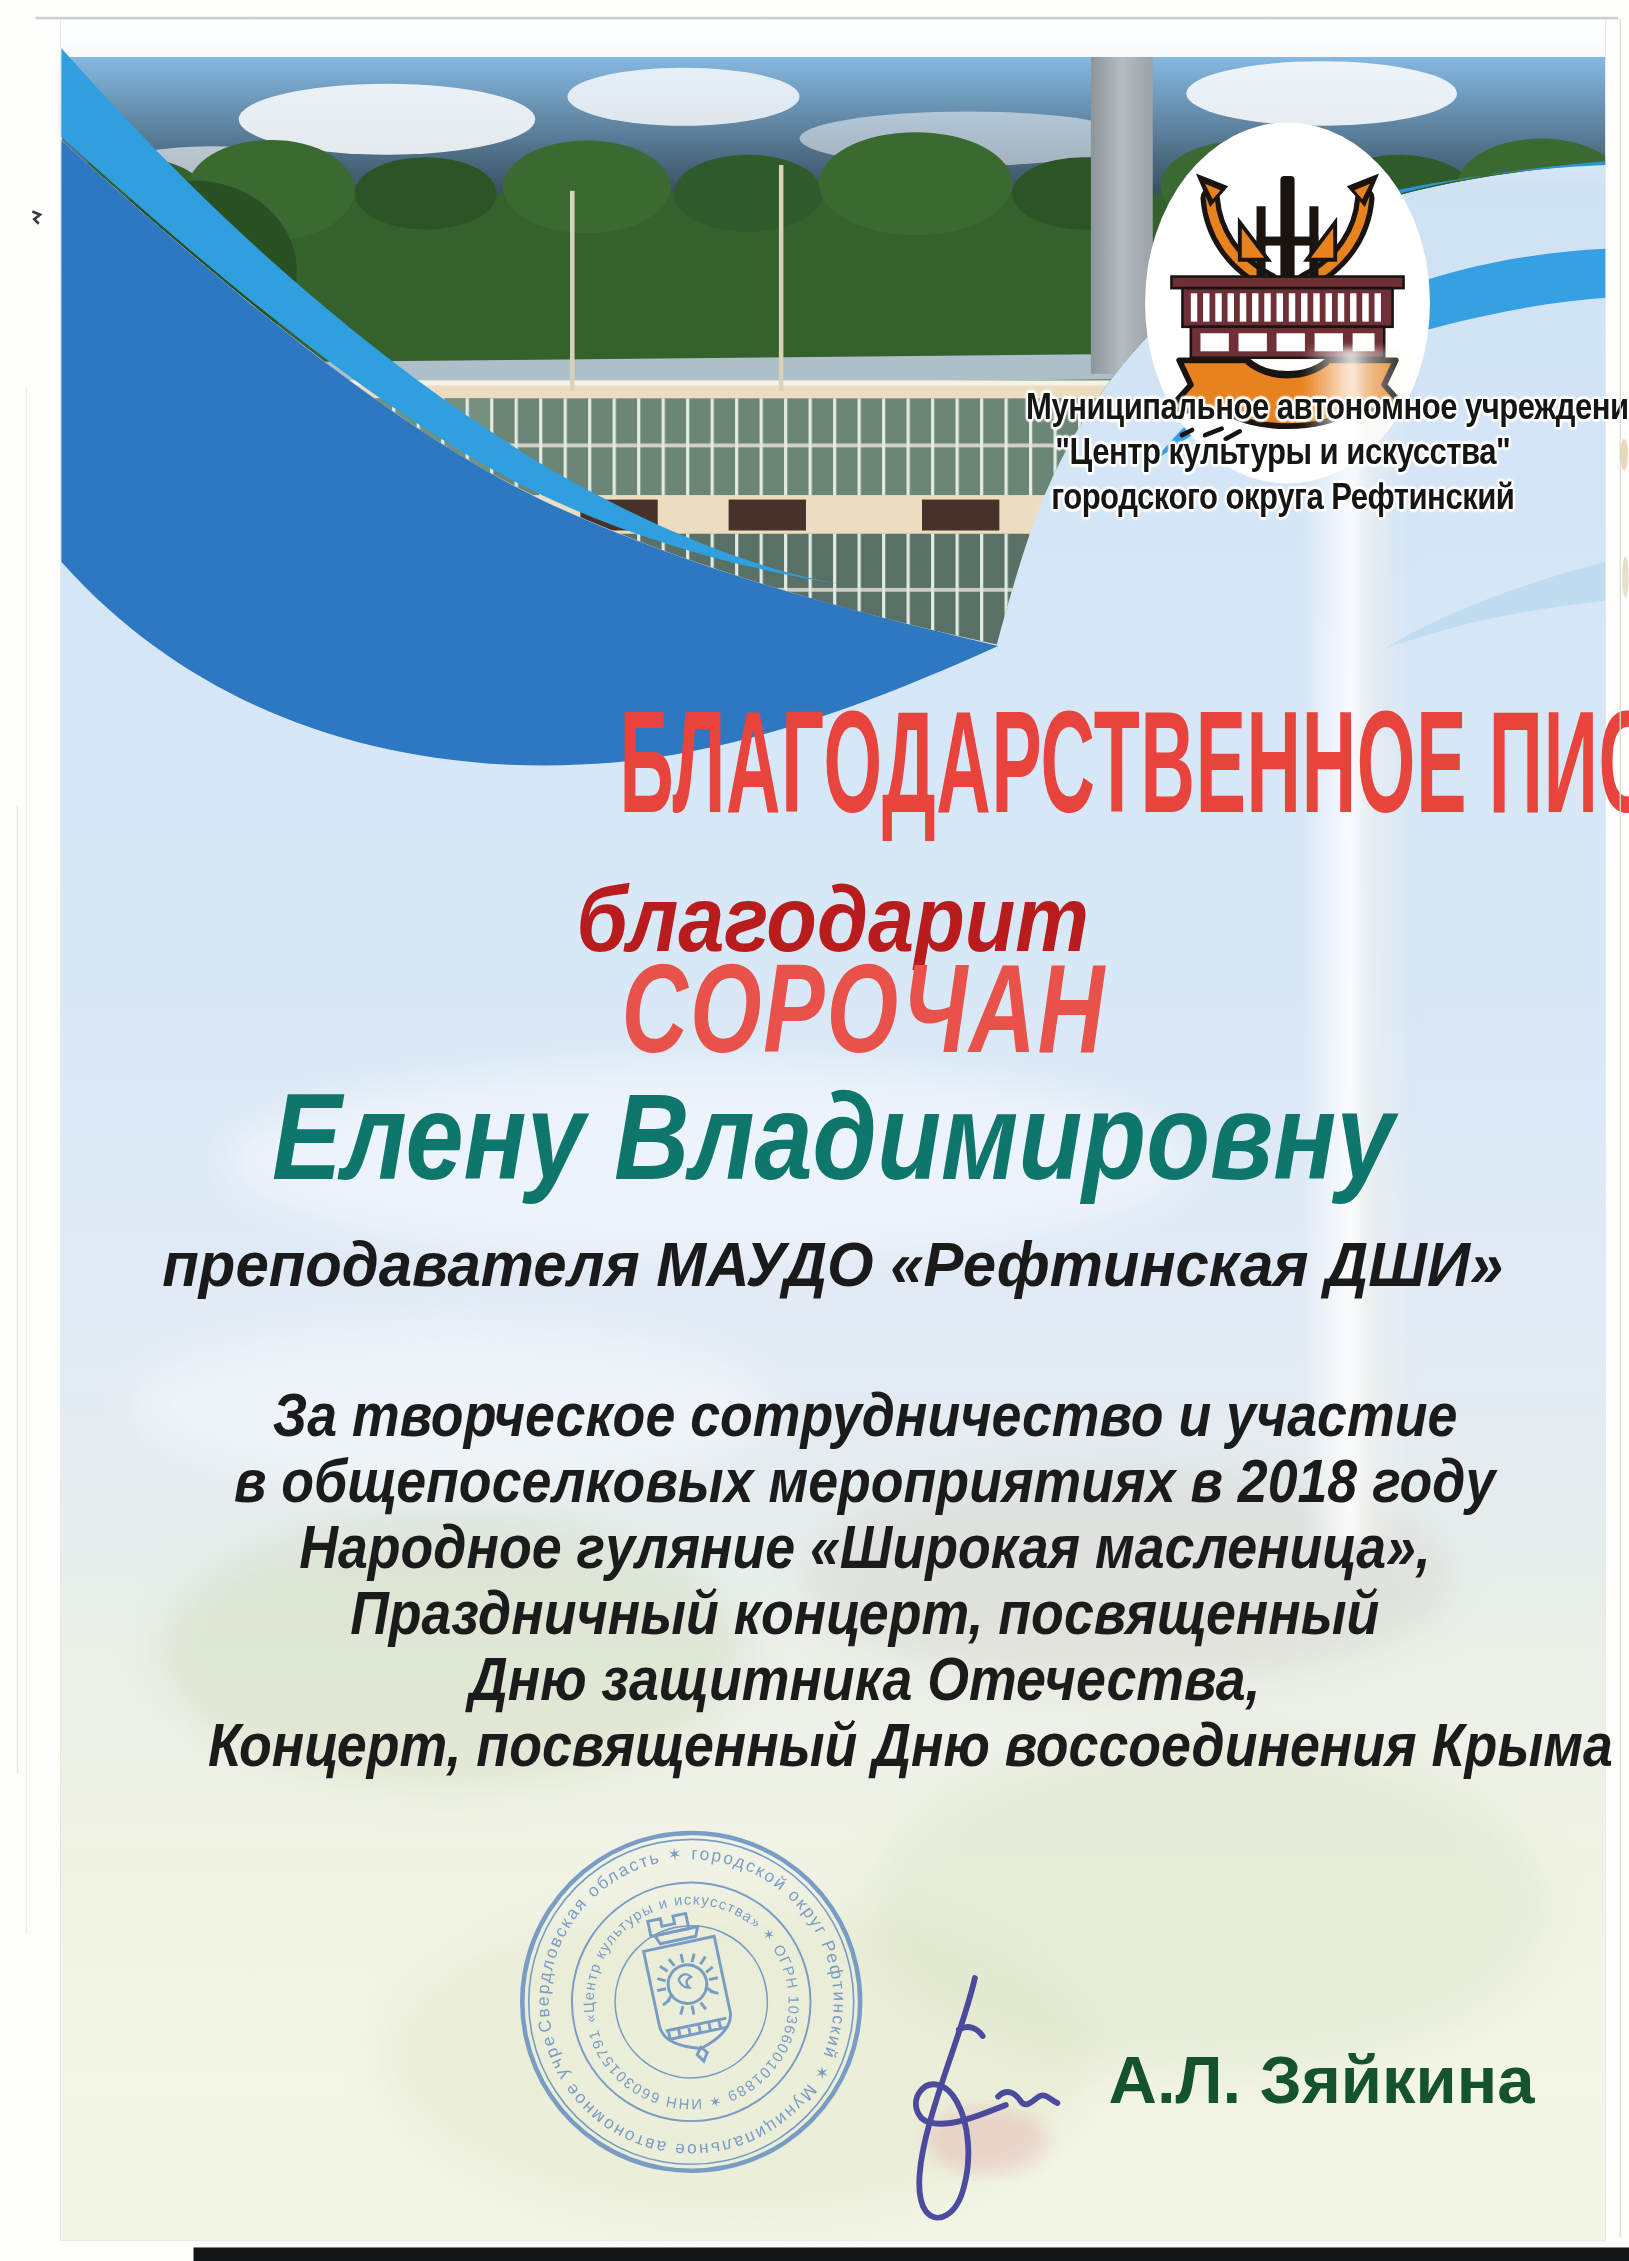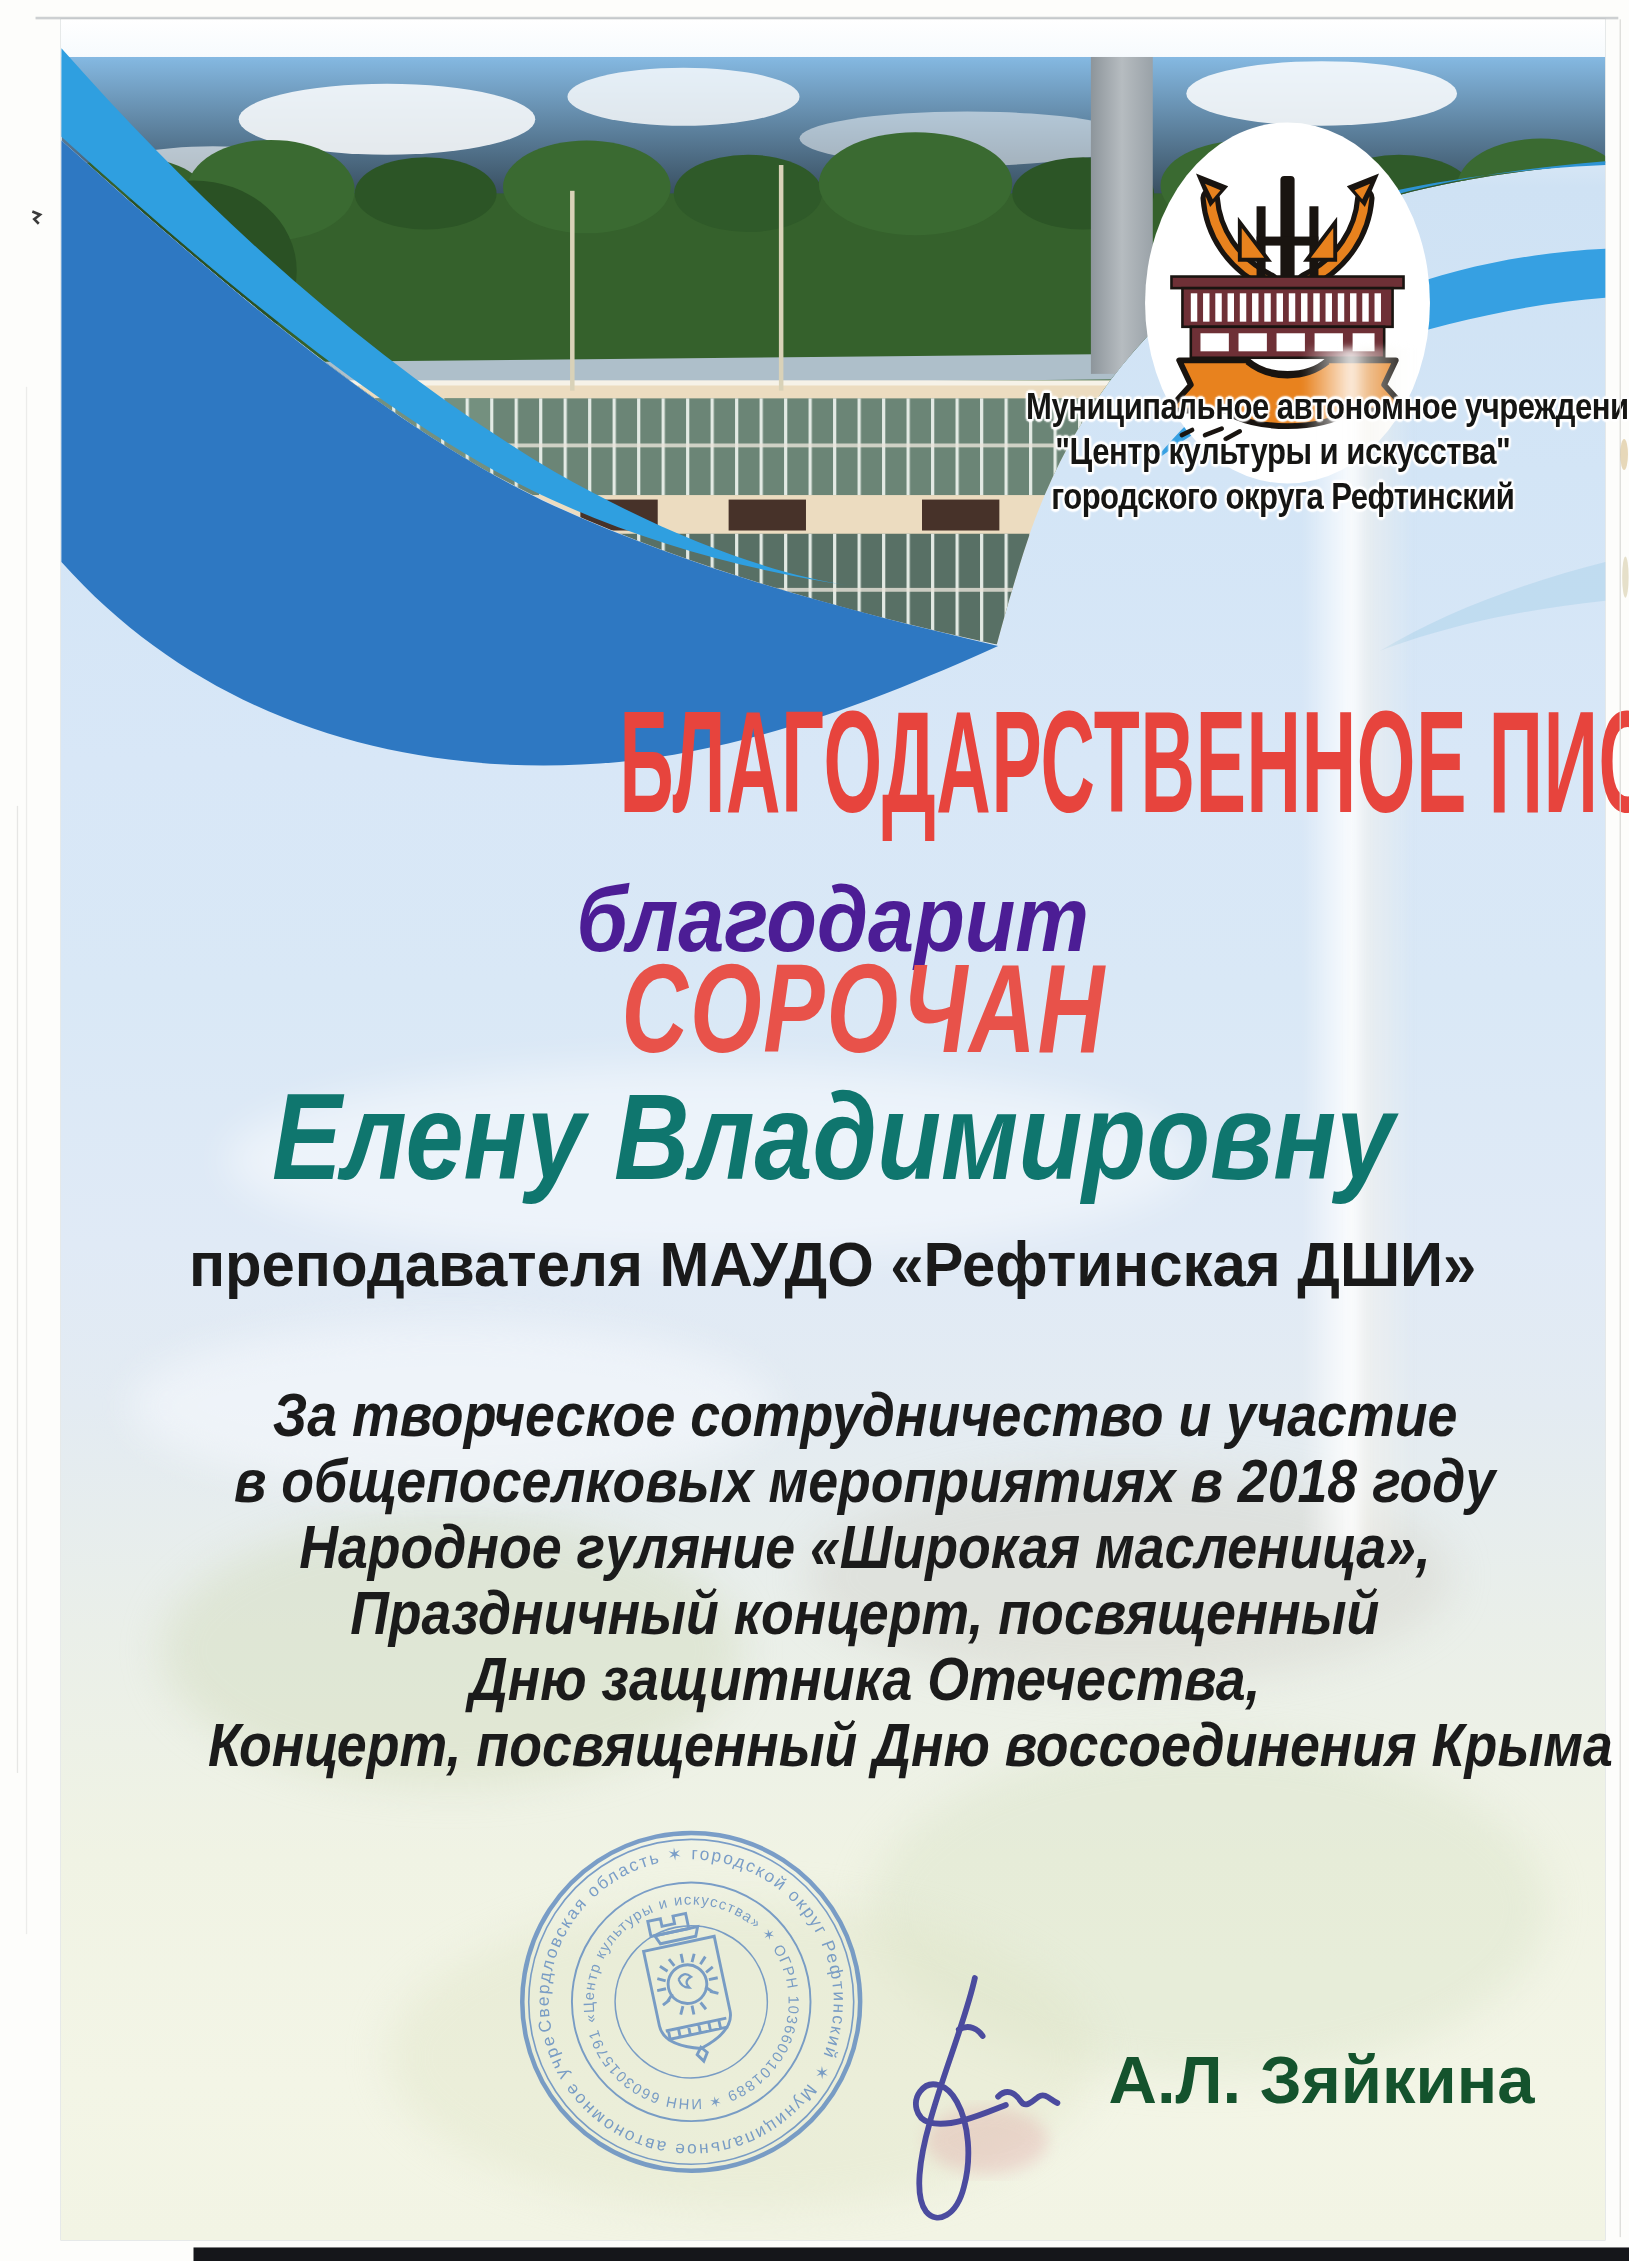--- a/index.html
+++ b/index.html
@@ -32,29 +32,29 @@
   .sq{display:inline-block;transform-origin:50% 50%;white-space:nowrap;}
 
   #org-block{left:967px;top:384px;width:632px;text-align:center;
     font-weight:bold;color:#151513;line-height:45px;font-size:37px;letter-spacing:-0.6px;}
   #org-block .sq{transform:scaleX(0.84);}
   #org-block div{text-shadow:-1.9px -1.9px 1.3px #fff,1.9px -1.9px 1.3px #fff,-1.9px 1.9px 1.3px #fff,1.9px 1.9px 1.3px #fff,0 -2.6px 1.9px #fff,0 2.6px 1.9px #fff,-2.6px 0 1.9px #fff,2.6px 0 1.9px #fff;}
 
   #title{top:698px;height:129px;line-height:129px;font-size:145px;font-weight:bold;color:#e7443d;}
   #title .sq{transform:scaleX(0.52);letter-spacing:1.3px;}
 
-  #thanks{top:858px;height:123px;line-height:123px;font-size:92px;font-weight:bold;font-style:italic;color:#4c1d95;}
+  #thanks{top:858px;height:123px;line-height:123px;font-size:92px;font-weight:bold;font-style:italic;color:#b91c1c;}
   #thanks .sq{transform:scaleX(0.9);}
 
   #surname{top:938px;height:142px;line-height:142px;font-size:126px;font-weight:bold;font-style:italic;color:#e8524a;padding-left:31px;}
   #surname .sq{transform:scaleX(0.73);letter-spacing:2.6px;}
   #name{top:1063px;height:148px;line-height:148px;font-size:123px;font-weight:bold;font-style:italic;color:#0f766e;}
   #name .sq{transform:scaleX(0.85);}
 
-  #role{top:1224px;height:80px;line-height:80px;font-size:63px;font-weight:bold;color:#1a1a1a;}
+  #role{top:1224px;height:80px;line-height:80px;font-size:63px;font-weight:bold;color:#1a1a1a;font-style:italic;}
   #role .sq{transform:scaleX(0.95);}
 
   #body-block{left:61px;top:1382px;width:1544px;text-align:center;
     font-size:61px;line-height:66px;font-weight:bold;font-style:italic;color:#1b1b1b;padding-left:32px;}
   #body-block .sq{transform:scaleX(0.88);}
 
   #sig-left{left:186px;top:2022px;width:580px;font-size:67px;line-height:77px;
     font-weight:bold;color:#181818;letter-spacing:-0.6px;white-space:nowrap;}
   #sig-right{left:1096px;top:2041px;width:451px;text-align:center;font-size:67px;line-height:77px;
     font-weight:bold;color:#14532d;white-space:nowrap;}

